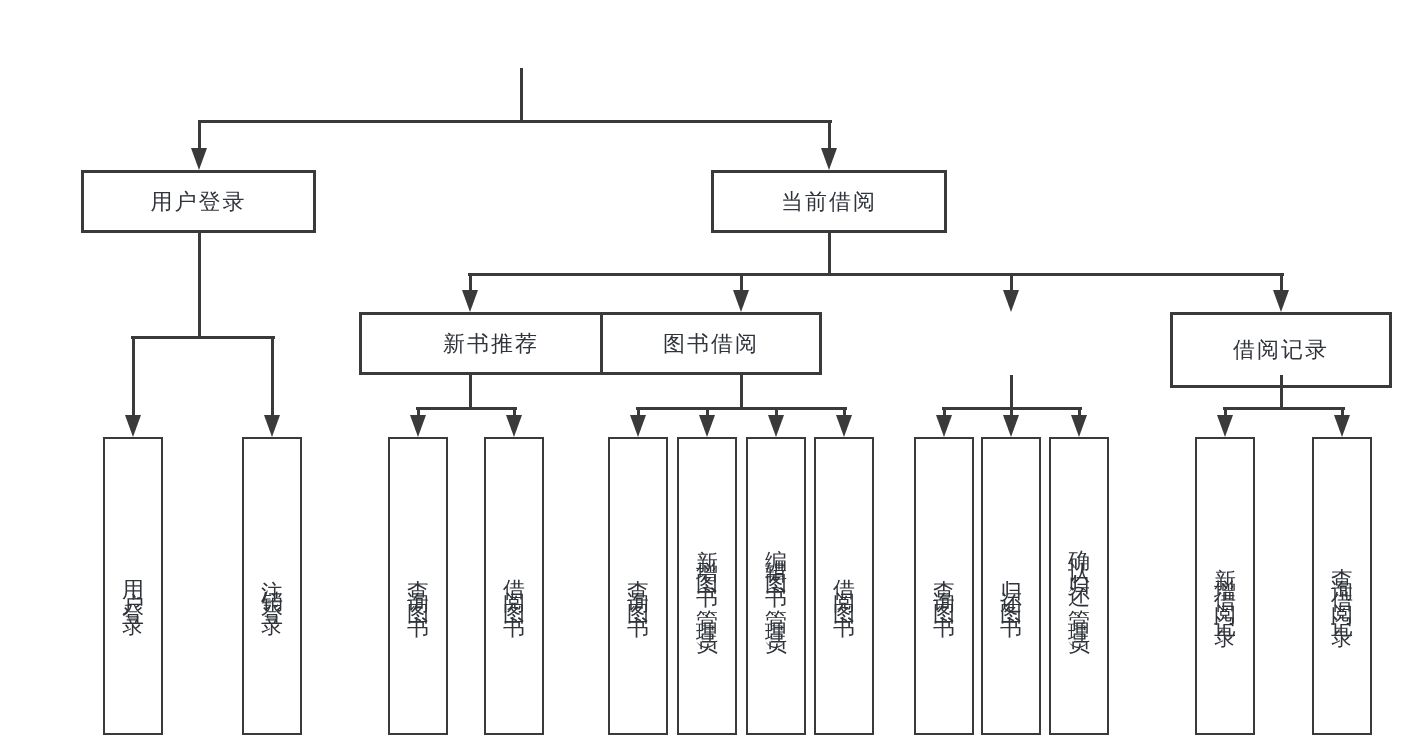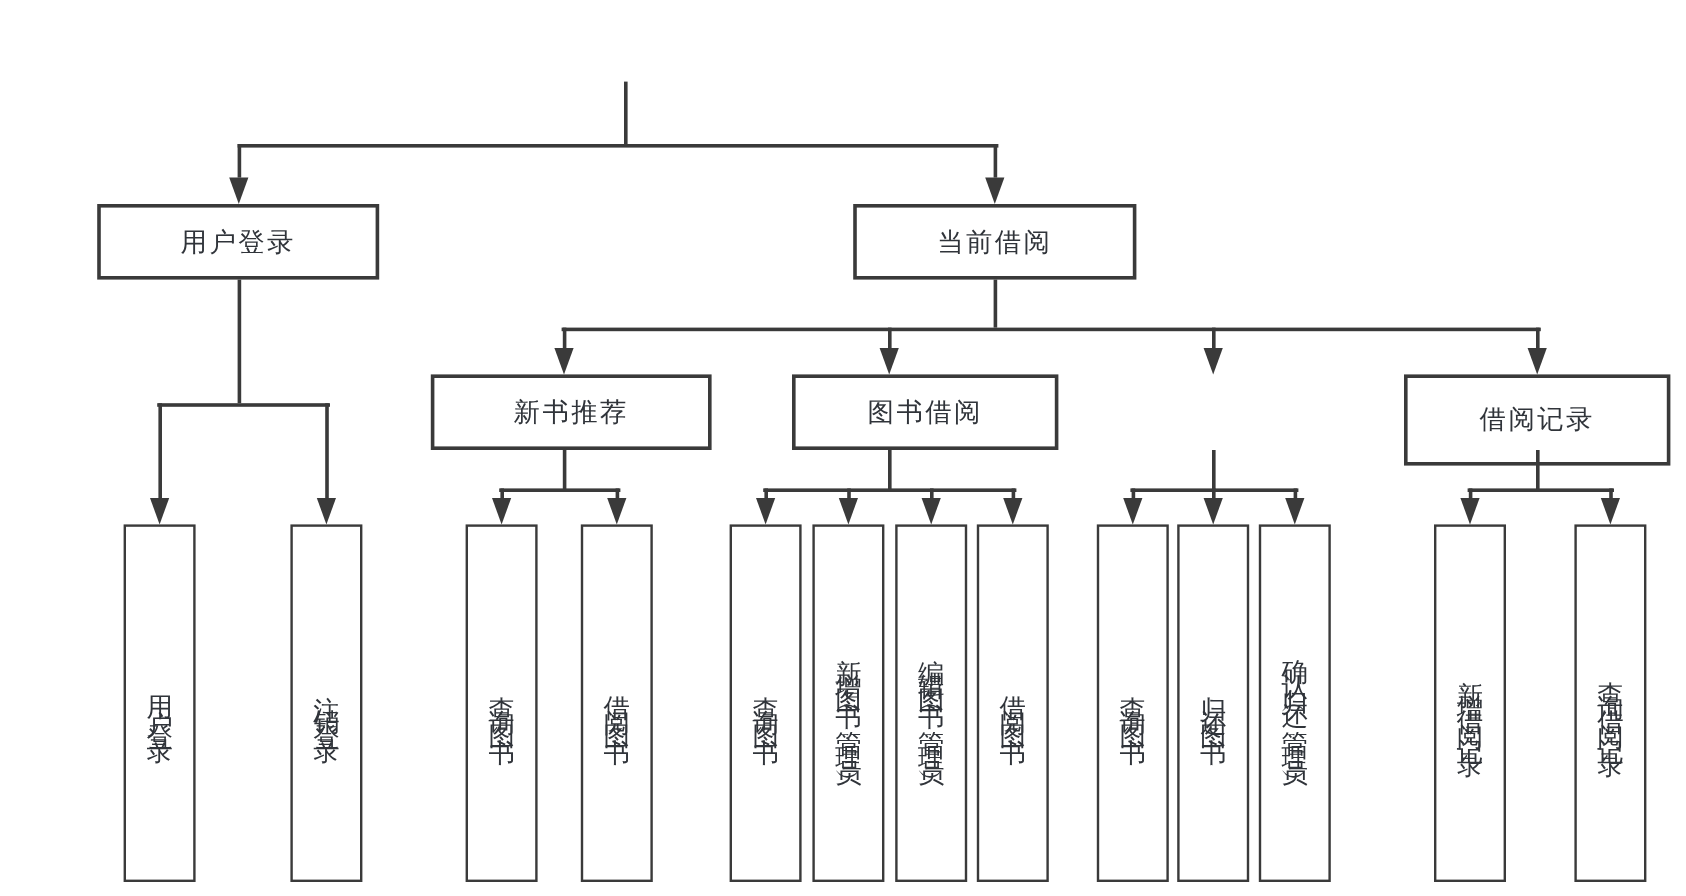--- a/index.html
+++ b/index.html
@@ -39,24 +39,24 @@
 <div class="stage" style="--line: #3a3a3a; --text: #30343a; --wm: #a9aeb6; background: rgb(255, 255, 255);">
 
 
   <div class="box" style="left:81px;top:170px;width:235px;height:63px">
     <span>用户登录</span>
   </div>
   <div class="box" style="left:711px;top:170px;width:236px;height:63px">
     <span>当前借阅</span>
   </div>
 
-  <div class="box" style="left:359px;top:312px;width:234px;height:63px">
+  <div class="box" style="left:359px;top:312px;width:264px;height:63px">
     <span>新书推荐</span>
   </div>
-  <div class="box" style="left:660px;top:312px;width:222px;height:63px">
+  <div class="box" style="left:600px;top:312px;width:222px;height:63px">
     <span>图书借阅</span>
   </div>
   <div class="box" style="left:1170px;top:312px;width:222px;height:76px">
     <span>借阅记录</span>
   </div>
 
   <div class="box leaf" style="left:103px;top:437px;width:60px;height:298px">
     <span class="vtxt">用户登录</span>
   </div>
   <div class="box leaf" style="left:242px;top:437px;width:60px;height:298px">

